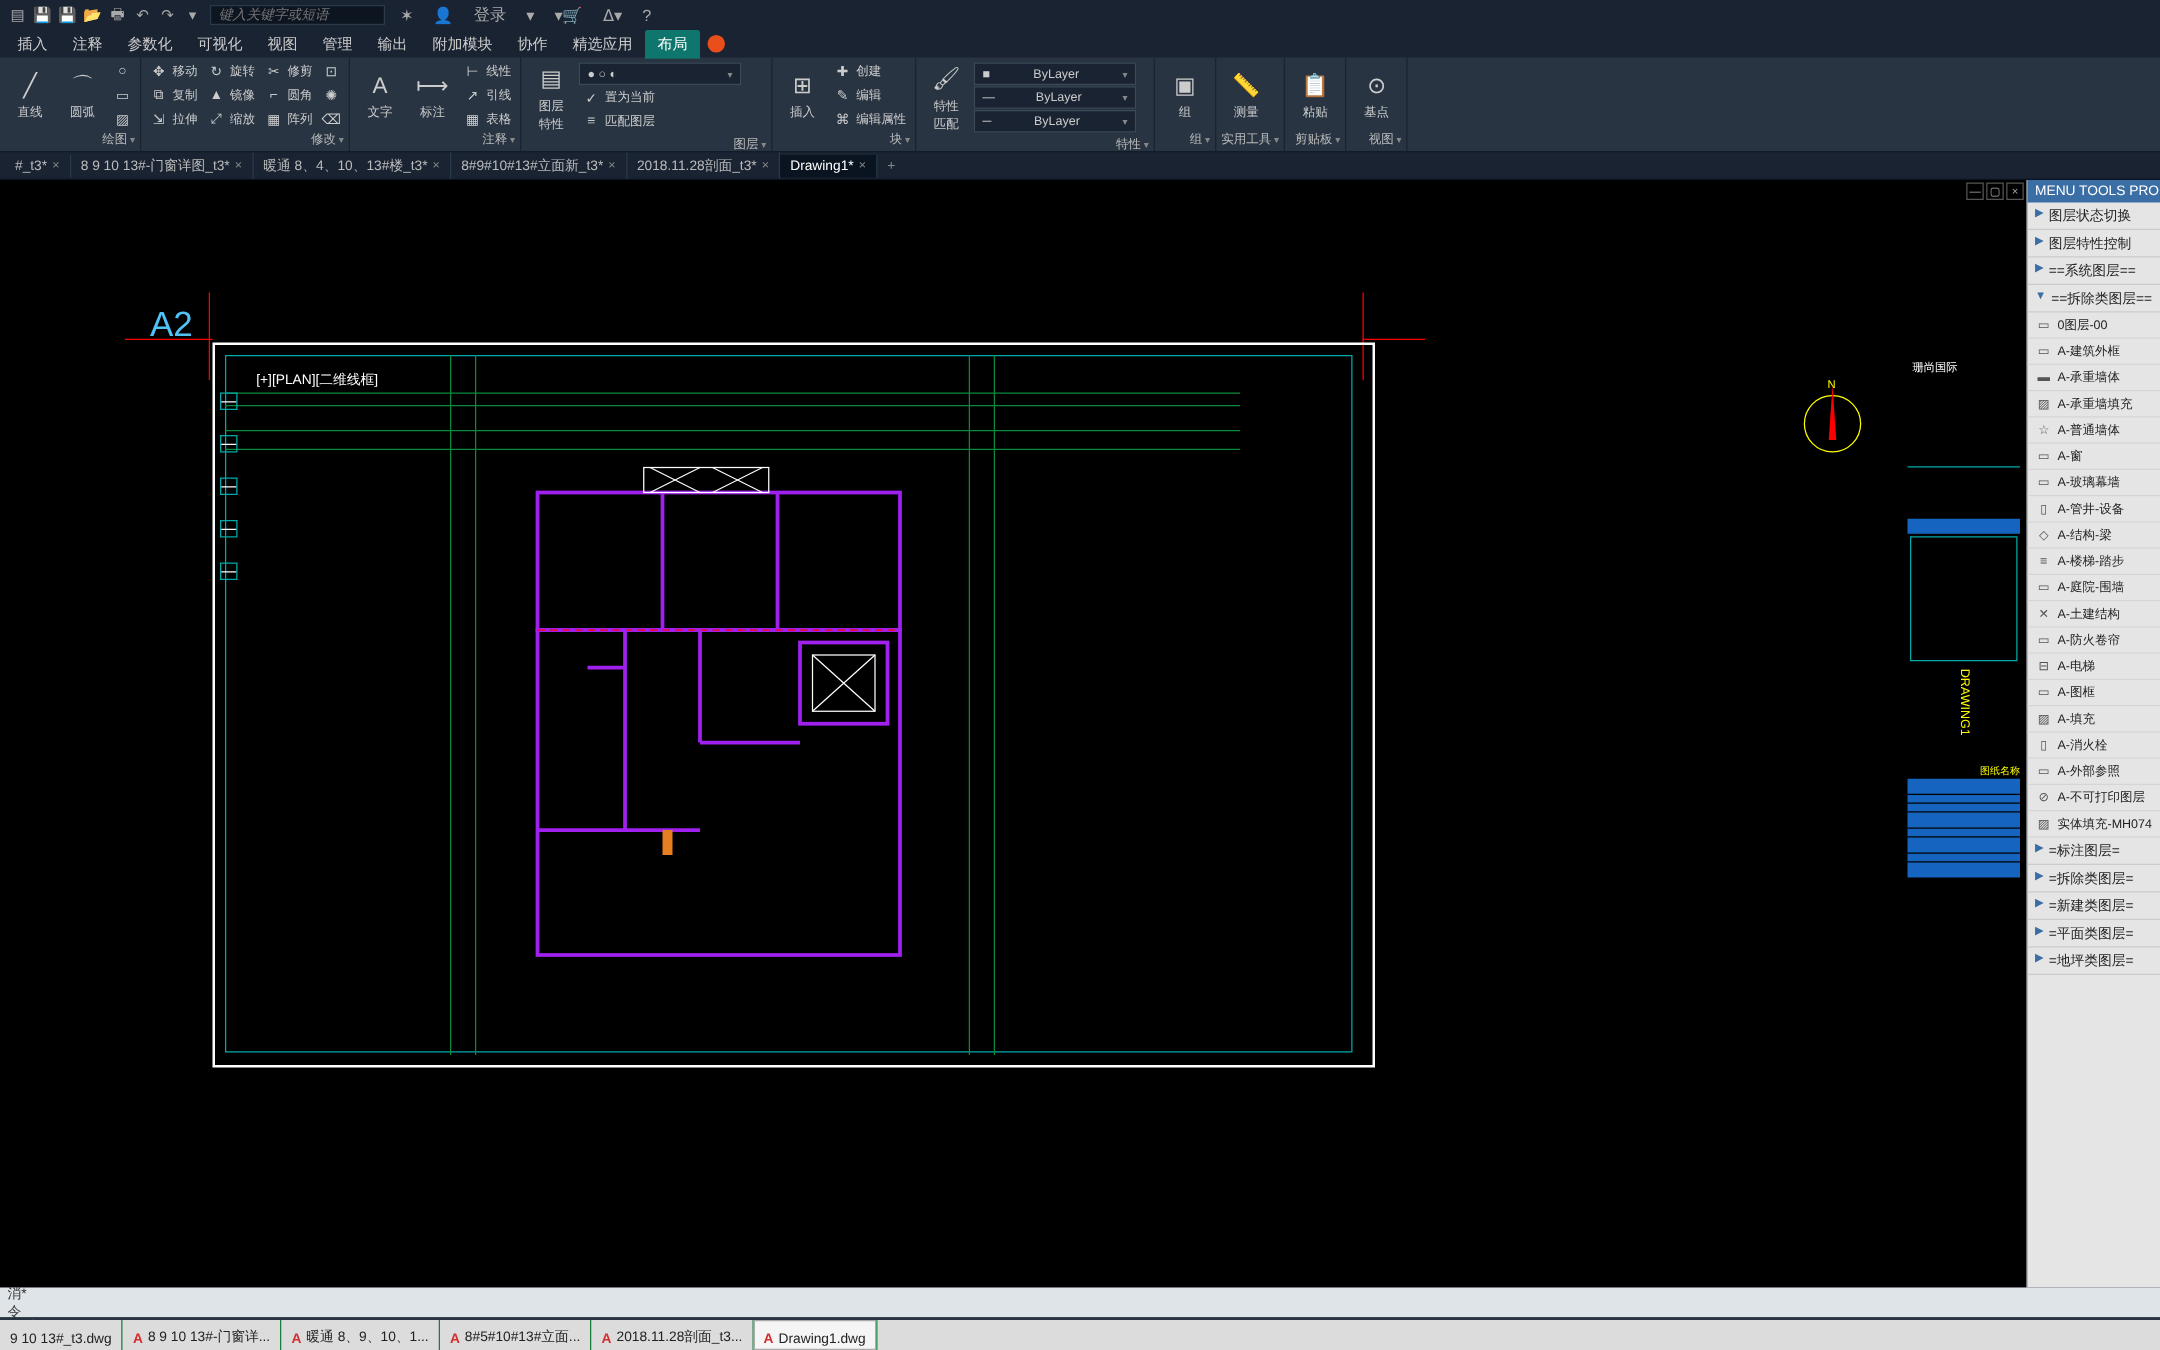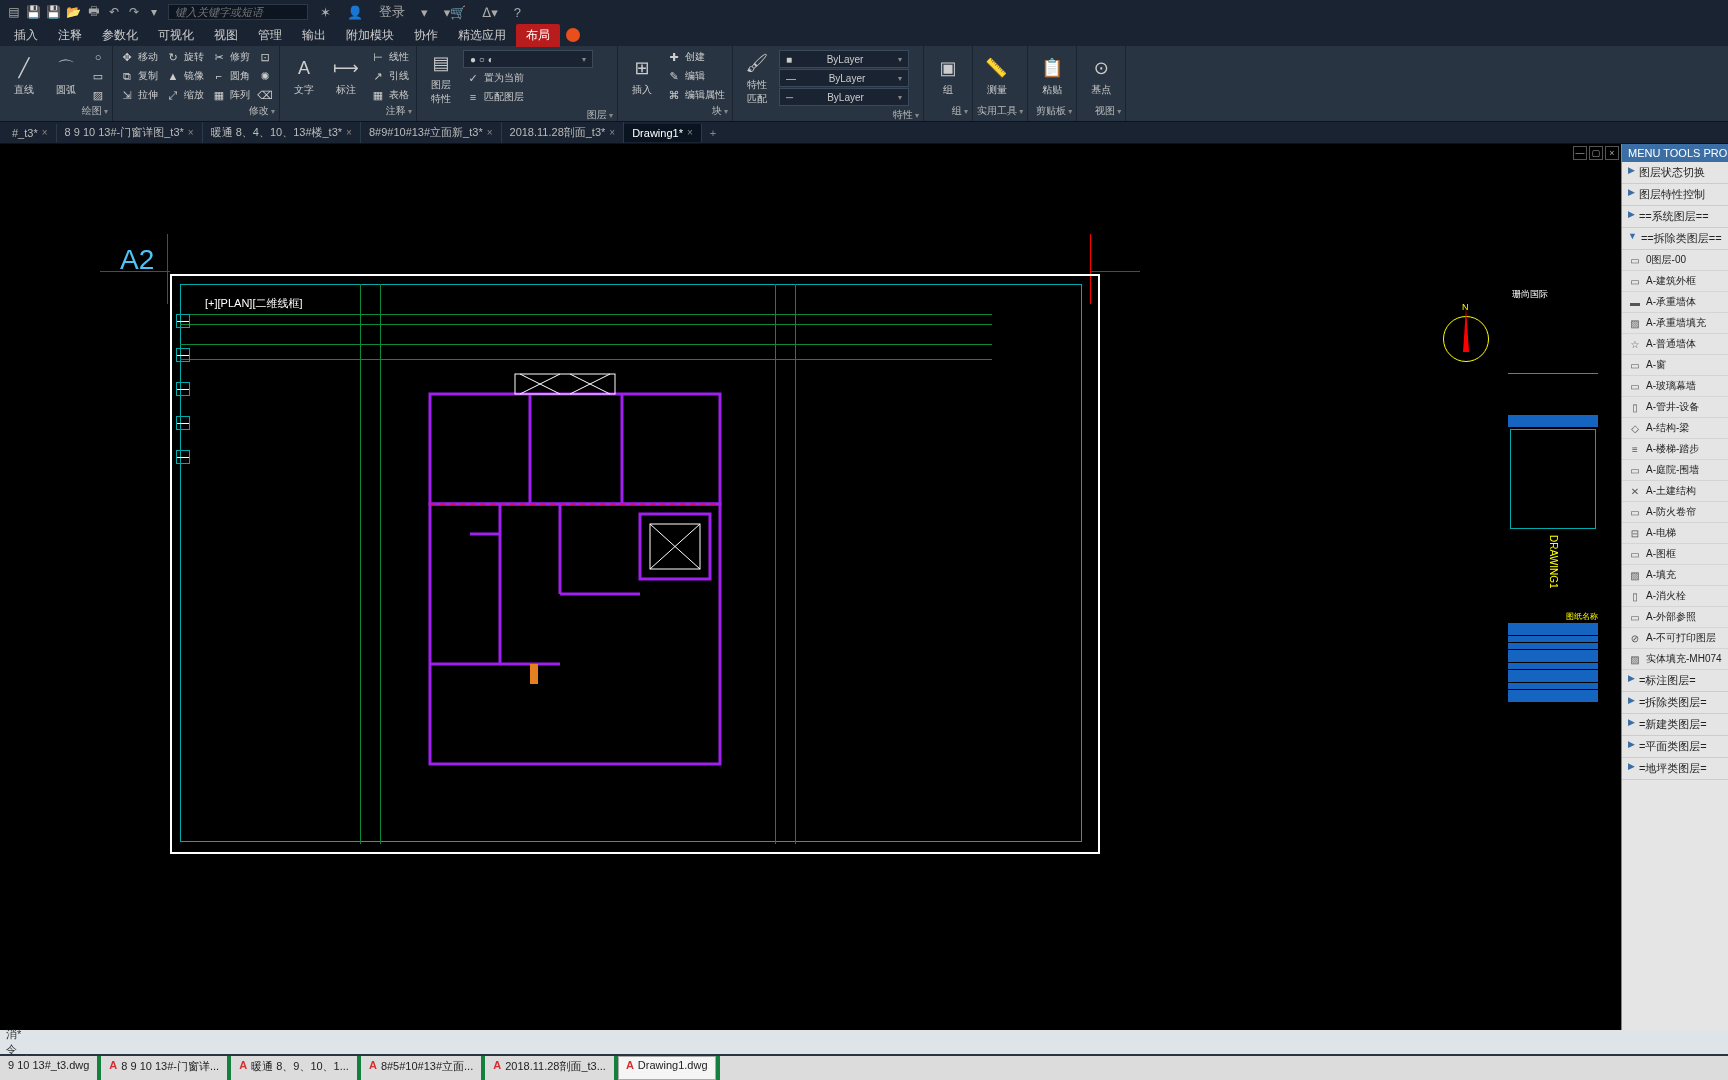--- a/index.html
+++ b/index.html
@@ -10,21 +10,21 @@
 .titlebar .qat { display: flex; gap: 4px; padding: 0 6px; }
 .titlebar .qat span { width: 16px; height: 16px; display: flex; align-items: center; justify-content: center; color: #aaa; font-size: 12px; }
 .titlebar .title-center { flex: 1; text-align: center; color: #ddd; }
 .titlebar .right { display: flex; align-items: center; gap: 8px; padding-right: 8px; }
 .titlebar .searchbox { background: #0d1521; border: 1px solid #2a3a4a; padding: 1px 6px; color: #556; font-size: 11px; width: 140px; font-style: italic; }
 .titlebar .right-icon { color: #aaa; font-size: 13px; padding: 0 4px; }
 
 
 .menubar { height: 22px; background: #1a2332; display: flex; align-items: center; font-size: 12px; padding-left: 4px; }
 .menubar .mtab { padding: 3px 10px; color: #ccc; cursor: pointer; }
-.menubar .mtab.active { background: #b91c1c; border-radius: 2px 2px 0 0; color: #fff; }
+.menubar .mtab.active { background: #0f766e; border-radius: 2px 2px 0 0; color: #fff; }
 .menubar .logo { width: 14px; height: 14px; background: #e94e1b; border-radius: 50%; margin-left: 6px; }
 
 
 .ribbon { height: 76px; background: #283442; display: flex; border-bottom: 1px solid #0a1420; }
 .rpanel { border-right: 1px solid #1a2330; display: flex; flex-direction: column; padding: 2px 4px; }
 .rpanel .content { flex: 1; display: flex; align-items: center; gap: 2px; }
 .rpanel .label { font-size: 10px; color: #bbb; text-align: right; padding-bottom: 1px; }
 .rpanel .label::after { content: " ▾"; font-size: 8px; color: #888; }
 .bigbtn { display: flex; flex-direction: column; align-items: center; justify-content: center; gap: 2px; padding: 2px 4px; min-width: 40px; }
 .bigbtn .icon { width: 26px; height: 26px; display: flex; align-items: center; justify-content: center; font-size: 18px; }
@@ -57,21 +57,21 @@
 .sheet-border { position: absolute; top: 130px; left: 170px; width: 930px; height: 580px; border: 2px solid #fff; }
 .paper-mark { position: absolute; top: 100px; left: 120px; color: #4fc3f7; font-size: 28px; font-family: "Arial Narrow", sans-serif; }
 .red-cross-h { position: absolute; background: #ff0000; height: 1px; }
 .red-cross-v { position: absolute; background: #ff0000; width: 1px; }
 .green-line { position: absolute; background: #0a8a3a; height: 1px; }
 .viewport-label { position: absolute; color: #fff; font-size: 11px; top: 152px; left: 205px; }
 .wincontrols { position: absolute; top: 2px; right: 2px; display: flex; gap: 2px; }
 .wincontrols span { width: 14px; height: 14px; border: 1px solid #555; color: #aaa; font-size: 9px; display: flex; align-items: center; justify-content: center; }
 
 
-.titleblock { position: absolute; top: 140px; right: 23px; bottom: 8px; width: 90px; background: #000; }
+.titleblock { position: absolute; top: 140px; right: 5px; bottom: 8px; width: 90px; background: #000; }
 .titleblock .logo-box { height: 90px; border-bottom: 1px solid #0aa; padding: 4px; }
 .titleblock .logo-text { color: #fff; font-size: 9px; }
 .titleblock .bluefill { background: #1565c0; height: 12px; margin: 1px 0; }
 .titleblock .bluefill.sm { height: 6px; }
 .titleblock .drawing-name { color: #ff0; font-size: 10px; writing-mode: vertical-rl; text-orientation: mixed; height: 70px; margin: 6px auto; }
 .titleblock .subtitle { color: #ff0; font-size: 8px; text-align: right; }
 
 
 .compass { position: absolute; top: 160px; right: 130px; width: 50px; height: 60px; }
 .compass .circle { width: 46px; height: 46px; border: 1px solid #ff0; border-radius: 50%; position: absolute; top: 12px; left: 2px; }
@@ -88,21 +88,21 @@
 
 
 .bottombar { position: absolute; bottom: 0; left: 0; right: 0; height: 26px; background: #1a2332; }
 .layouttabs { height: 14px; background: #283442; display: flex; align-items: center; font-size: 10px; padding-left: 4px; }
 .lttab { padding: 1px 8px; color: #bbb; }
 .lttab-add { padding: 0 6px; color: #888; }
 .statusbar { height: 12px; display: flex; align-items: center; justify-content: flex-end; gap: 6px; padding: 0 8px; font-size: 10px; color: #999; background: #1a2332; }
 .statusbar .sbtn { padding: 0 2px; }
 .statusbar .model-btn { background: #3a6ea5; color: #fff; padding: 0 6px; border-radius: 2px; }
 .win-taskbar { position: absolute; bottom: 0; left: 0; right: 0; height: 24px; background: #dcdcdc; display: flex; align-items: center; font-size: 11px; z-index: 100; }
-.tbitem { padding: 3px 8px; display: flex; align-items: flex-start; gap: 4px; color: #222; border-right: 4px solid #15803d; height: 100%; }
+.tbitem { padding: 3px 8px; display: flex; align-items: flex-end; gap: 4px; color: #222; border-right: 1px solid #15803d; height: 100%; }
 .tbitem .acad-icon { color: #d32f2f; font-weight: bold; }
 .tbitem.active { background: #f5f5f5; box-shadow: inset 0 0 0 1px #aaa; }
 
 svg.cad-floor { position: absolute; top: 0; left: 0; }
 </style>
 </head>
 <body>
 
 <div class="titlebar">
   <div class="qat">

